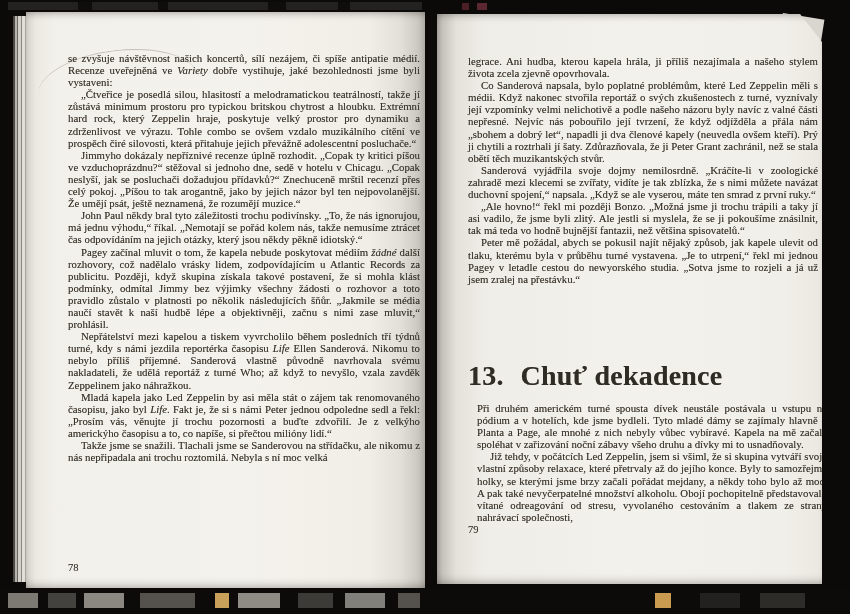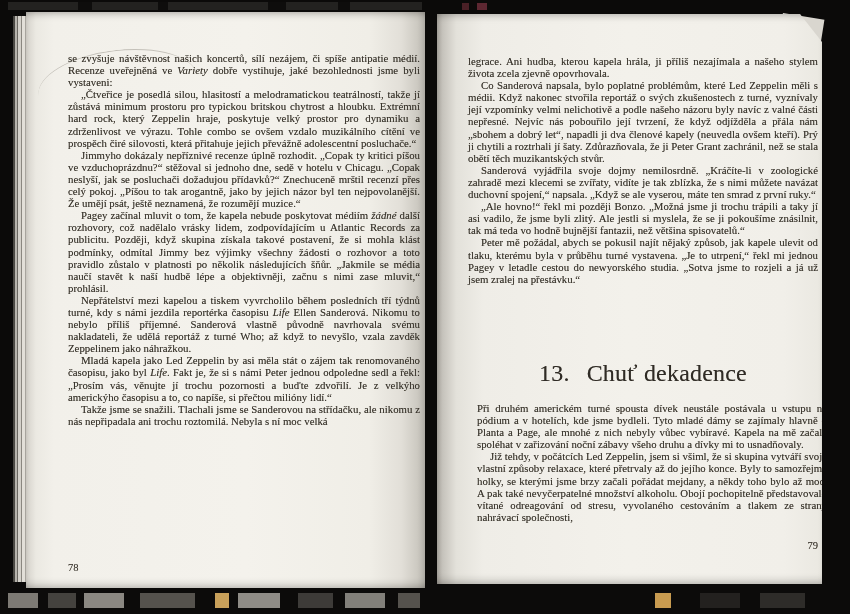--- a/index.html
+++ b/index.html
@@ -35,26 +35,26 @@
   }
   
   .text-block{position:absolute;color:#38342c;font-size:10.8px;line-height:12.1px;
     text-align:justify;text-shadow:0 0 .5px rgba(65,58,48,.55);}
   .tb-left{left:42px;top:40px;width:352px;}
   .tb-right-top{left:31px;top:41px;width:350px;}
   .tb-right-bottom{left:40px;top:388px;width:350px;}
   .text-block p{margin:0;}
   .text-block p.ind{text-indent:13px;}
   .chapter-heading{position:absolute;left:31px;top:346px;width:350px;margin:0;
-    font-size:24px;font-weight:normal;color:#2f2b25;letter-spacing:.2px;
-    text-shadow:0 0 .5px rgba(65,58,48,.5);text-align:center;}
+    font-size:28px;font-weight:bold;color:#2f2b25;letter-spacing:.2px;
+    text-shadow:0 0 .5px rgba(65,58,48,.5);}
   .chapter-heading .ch-title{margin-left:17px;}
   .page-number{position:absolute;color:#3b372f;font-size:10.5px;text-shadow:0 0 .5px rgba(65,58,48,.5);}
   .pn-left{left:42px;top:550px;}
-  .pn-right{left:31px;top:526px;width:350px;text-align:right;}
+  .pn-right{left:31px;top:510px;width:350px;}
   
   .bottom-strip{position:absolute;left:0;top:590px;width:850px;height:24px;background:#0c0b0a;}
   .bottom-strip .blk{position:absolute;top:3px;height:15px;}
   .b1{left:8px;width:30px;background:#7d7a74;} .b2{left:48px;width:28px;background:#44423e;}
   .b3{left:84px;width:40px;background:#8b8882;} .b4{left:140px;width:55px;background:#55524d;}
   .b5{left:215px;width:14px;background:#c8a05a;} .b6{left:238px;width:42px;background:#8f8c86;}
   .b7{left:298px;width:35px;background:#3d3b38;} .b8{left:345px;width:40px;background:#82807a;}
   .b9{left:398px;width:22px;background:#55524d;} .b10{left:655px;width:16px;background:#c89b50;}
   .b11{left:700px;width:40px;background:#23211f;} .b12{left:760px;width:45px;background:#2e2c29;}
 </style>
@@ -75,20 +75,21 @@
   <div class="edge-stack"></div>
 
   <div class="corner-under"></div>
 
   <div class="page page-left">
     <div class="crease"></div>
     <div class="text-block tb-left" lang="cs">
         <p><span>se zvyšuje návštěvnost našich koncertů, sílí nezájem, či spíše antipatie médií. Recenze uveřejněná ve </span><em>Variety</em><span> dobře vystihuje, jaké bezohlednosti jsme byli vystaveni:</span></p>
         <p class="ind"><span>„Čtveřice je posedlá silou, hlasitostí a melodramatickou teatrálností, takže jí zůstává minimum prostoru pro typickou britskou chytrost a hloubku. Extrémní hard rock, který Zeppelin hraje, poskytuje velký prostor pro dynamiku a zdrženlivost ve výrazu. Tohle combo se ovšem vzdalo muzikálního cítění ve prospěch čiré silovosti, která přitahuje jejich převážně adolescentní posluchače.“</span></p>
         <p class="ind"><span>Jimmyho dokázaly nepříznivé recenze úplně rozhodit. „Copak ty kritici píšou ve vzduchoprázdnu?“ stěžoval si jednoho dne, sedě v hotelu v Chicagu. „Copak neslyší, jak se posluchači dožadujou přídavků?“ Znechuceně mrštil recenzí přes celý pokoj. „Píšou to tak arogantně, jako by jejich názor byl ten nejpovolanější. Že umějí psát, ještě neznamená, že rozumějí muzice.“</span></p>
+        <p class="ind"><span>John Paul někdy bral tyto záležitosti trochu podivínsky. „To, že nás ignorujou, má jednu výhodu,“ říkal. „Nemotají se pořád kolem nás, takže nemusíme ztrácet čas odpovídáním na jejich otázky, který jsou někdy pěkně idiotský.“</span></p>
         <p class="ind"><span>Pagey začínal mluvit o tom, že kapela nebude poskytovat médiím </span><em>žádné</em><span> další rozhovory, což nadělalo vrásky lidem, zodpovídajícím u Atlantic Records za publicitu. Později, když skupina získala takové postavení, že si mohla klást podmínky, odmítal Jimmy bez výjimky všechny žádosti o rozhovor a toto pravidlo zůstalo v platnosti po několik následujících šňůr. „Jakmile se média naučí stavět k naší hudbě lépe a objektivněji, začnu s nimi zase mluvit,“ prohlásil.</span></p>
         <p class="ind"><span>Nepřátelství mezi kapelou a tiskem vyvrcholilo během posledních tří týdnů turné, kdy s námi jezdila reportérka časopisu </span><em>Life</em><span> Ellen Sanderová. Nikomu to nebylo příliš příjemné. Sanderová vlastně původně navrhovala svému nakladateli, že udělá reportáž z turné Who; až když to nevyšlo, vzala zavděk Zeppelinem jako náhražkou.</span></p>
         <p class="ind"><span>Mladá kapela jako Led Zeppelin by asi měla stát o zájem tak renomovaného časopisu, jako byl </span><em>Life</em><span>. Fakt je, že si s námi Peter jednou odpoledne sedl a řekl: „Prosím vás, věnujte jí trochu pozornosti a buďte zdvořilí. Je z velkýho americkýho časopisu a to, co napíše, si přečtou milióny lidí.“</span></p>
         <p class="ind"><span>Takže jsme se snažili. Tlachali jsme se Sanderovou na střídačku, ale nikomu z nás nepřipadala ani trochu roztomilá. Nebyla s ní moc velká</span></p>
       </div>
     <div class="page-number pn-left">78</div>
   </div>
 
   <div class="page page-right">
     <div class="text-block tb-right-top" lang="cs">

